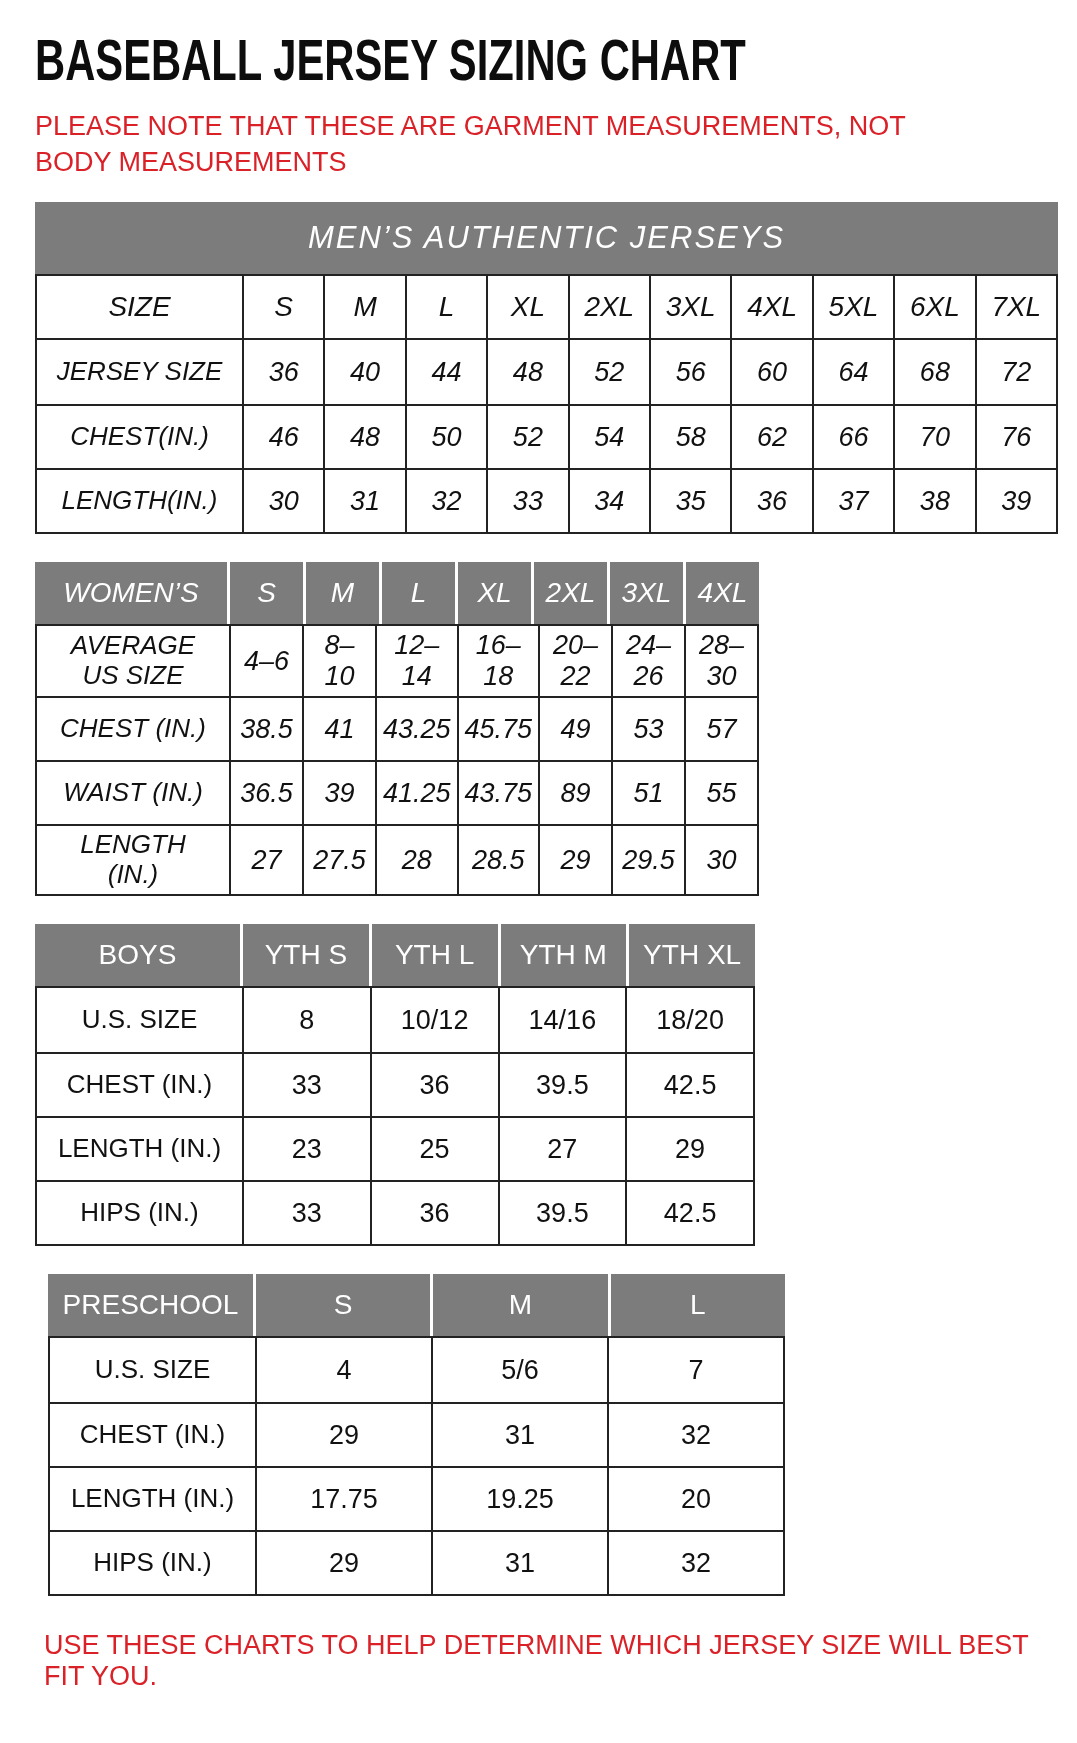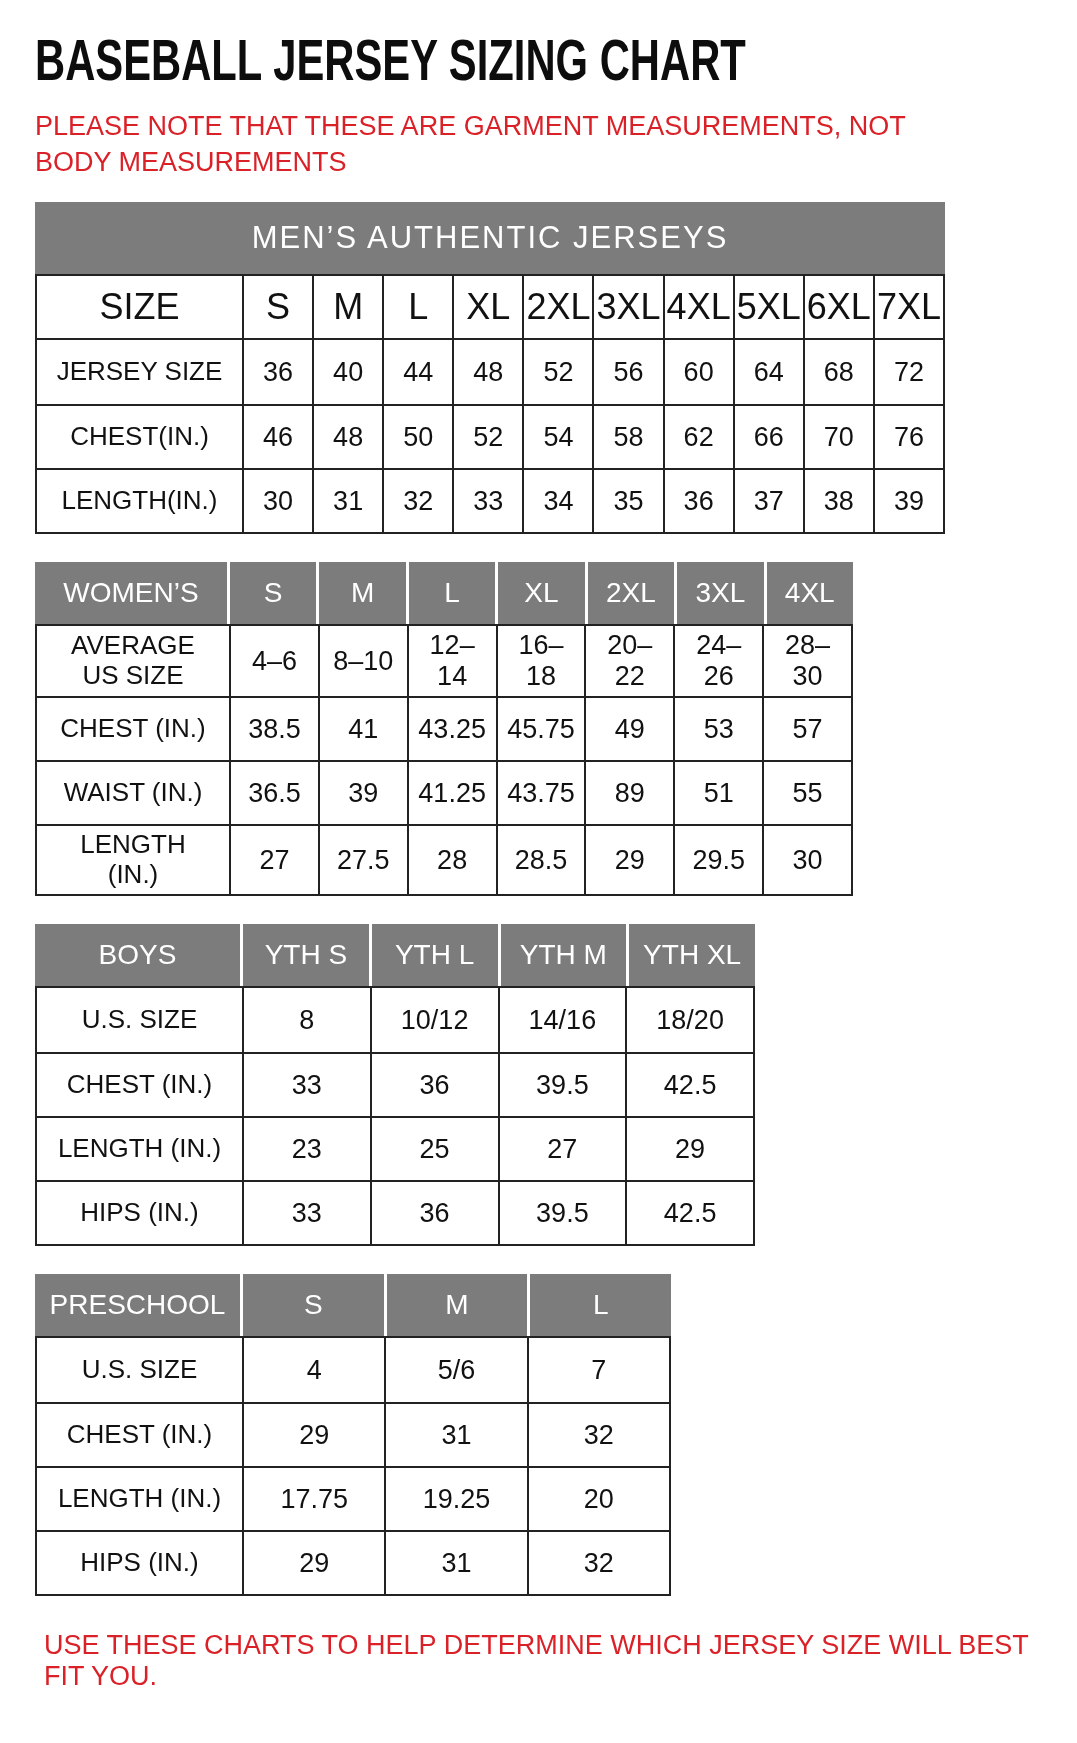--- a/index.html
+++ b/index.html
@@ -65,42 +65,42 @@
     height:62px;
     border-left:3px solid #fff;
   }
   .thead .cell.col0{border-left:none;}
 
   
   .mens .thead{border:2px solid var(--line);border-bottom:none;}
   .mens .thead .cell{
     background:#fff;
     color:#111;
-    font-size:36px;
+    font-size:28px;
     border-left:2px solid var(--line);
   }
   .mens .thead .cell.col0{border-left:none;}
 
   .tbody{border:2px solid var(--line);}
   .tbody .cell{
     background:#fff;
     font-size:27px;
     min-height:64px;
     padding:4px 6px;
     border-left:2px solid var(--line);
     border-top:2px solid var(--line);
   }
   .tbody .cell.col0{border-left:none;}
   .tbody .cell.row0{border-top:none;}
   .tbody .cell.col0{font-size:26px;line-height:1.15;padding:4px 17px;}
 
-  .mens{width:910px;--cols:205px repeat(10,1fr);}
-  .womens{width:818px;--cols:192px repeat(7,1fr);}
+  .mens{width:1023px;font-style:italic;--cols:205px repeat(10,1fr);}
+  .womens{width:724px;font-style:italic;--cols:192px repeat(7,1fr);}
   .boys{width:720px;--cols:205px repeat(4,1fr);}
-  .preschool{width:636px;--cols:205px repeat(3,1fr);}
+  .preschool{width:737px;margin-left:13px;--cols:205px repeat(3,1fr);}
 
   .footer{
     margin:34px 0 0 9px;
     color:var(--red);
     font-size:27px;
   }
 </style>
 </head>
 <body>
 

